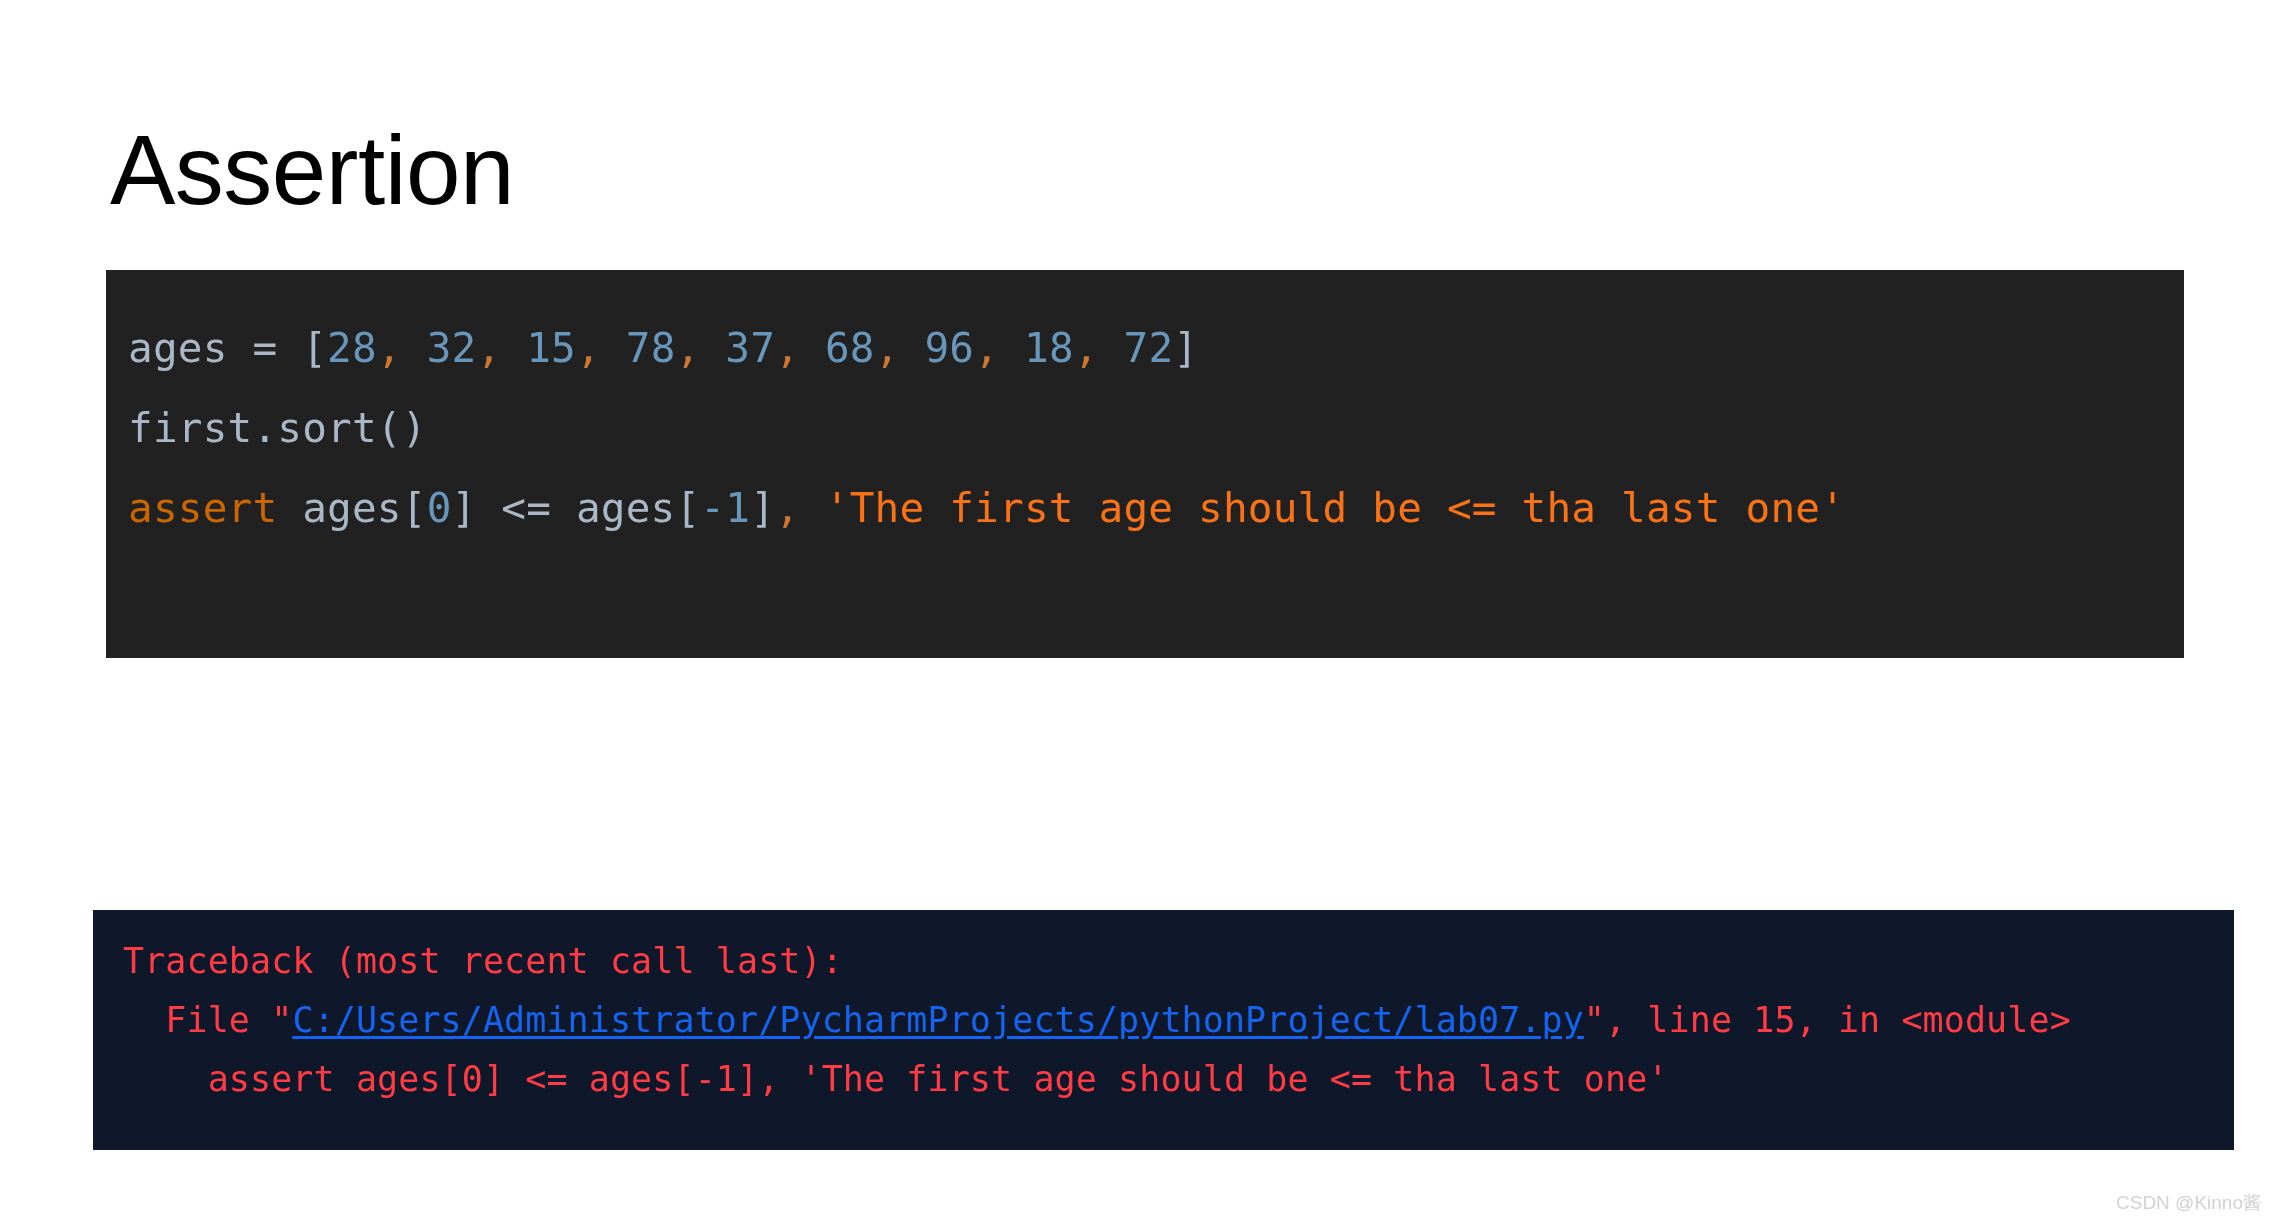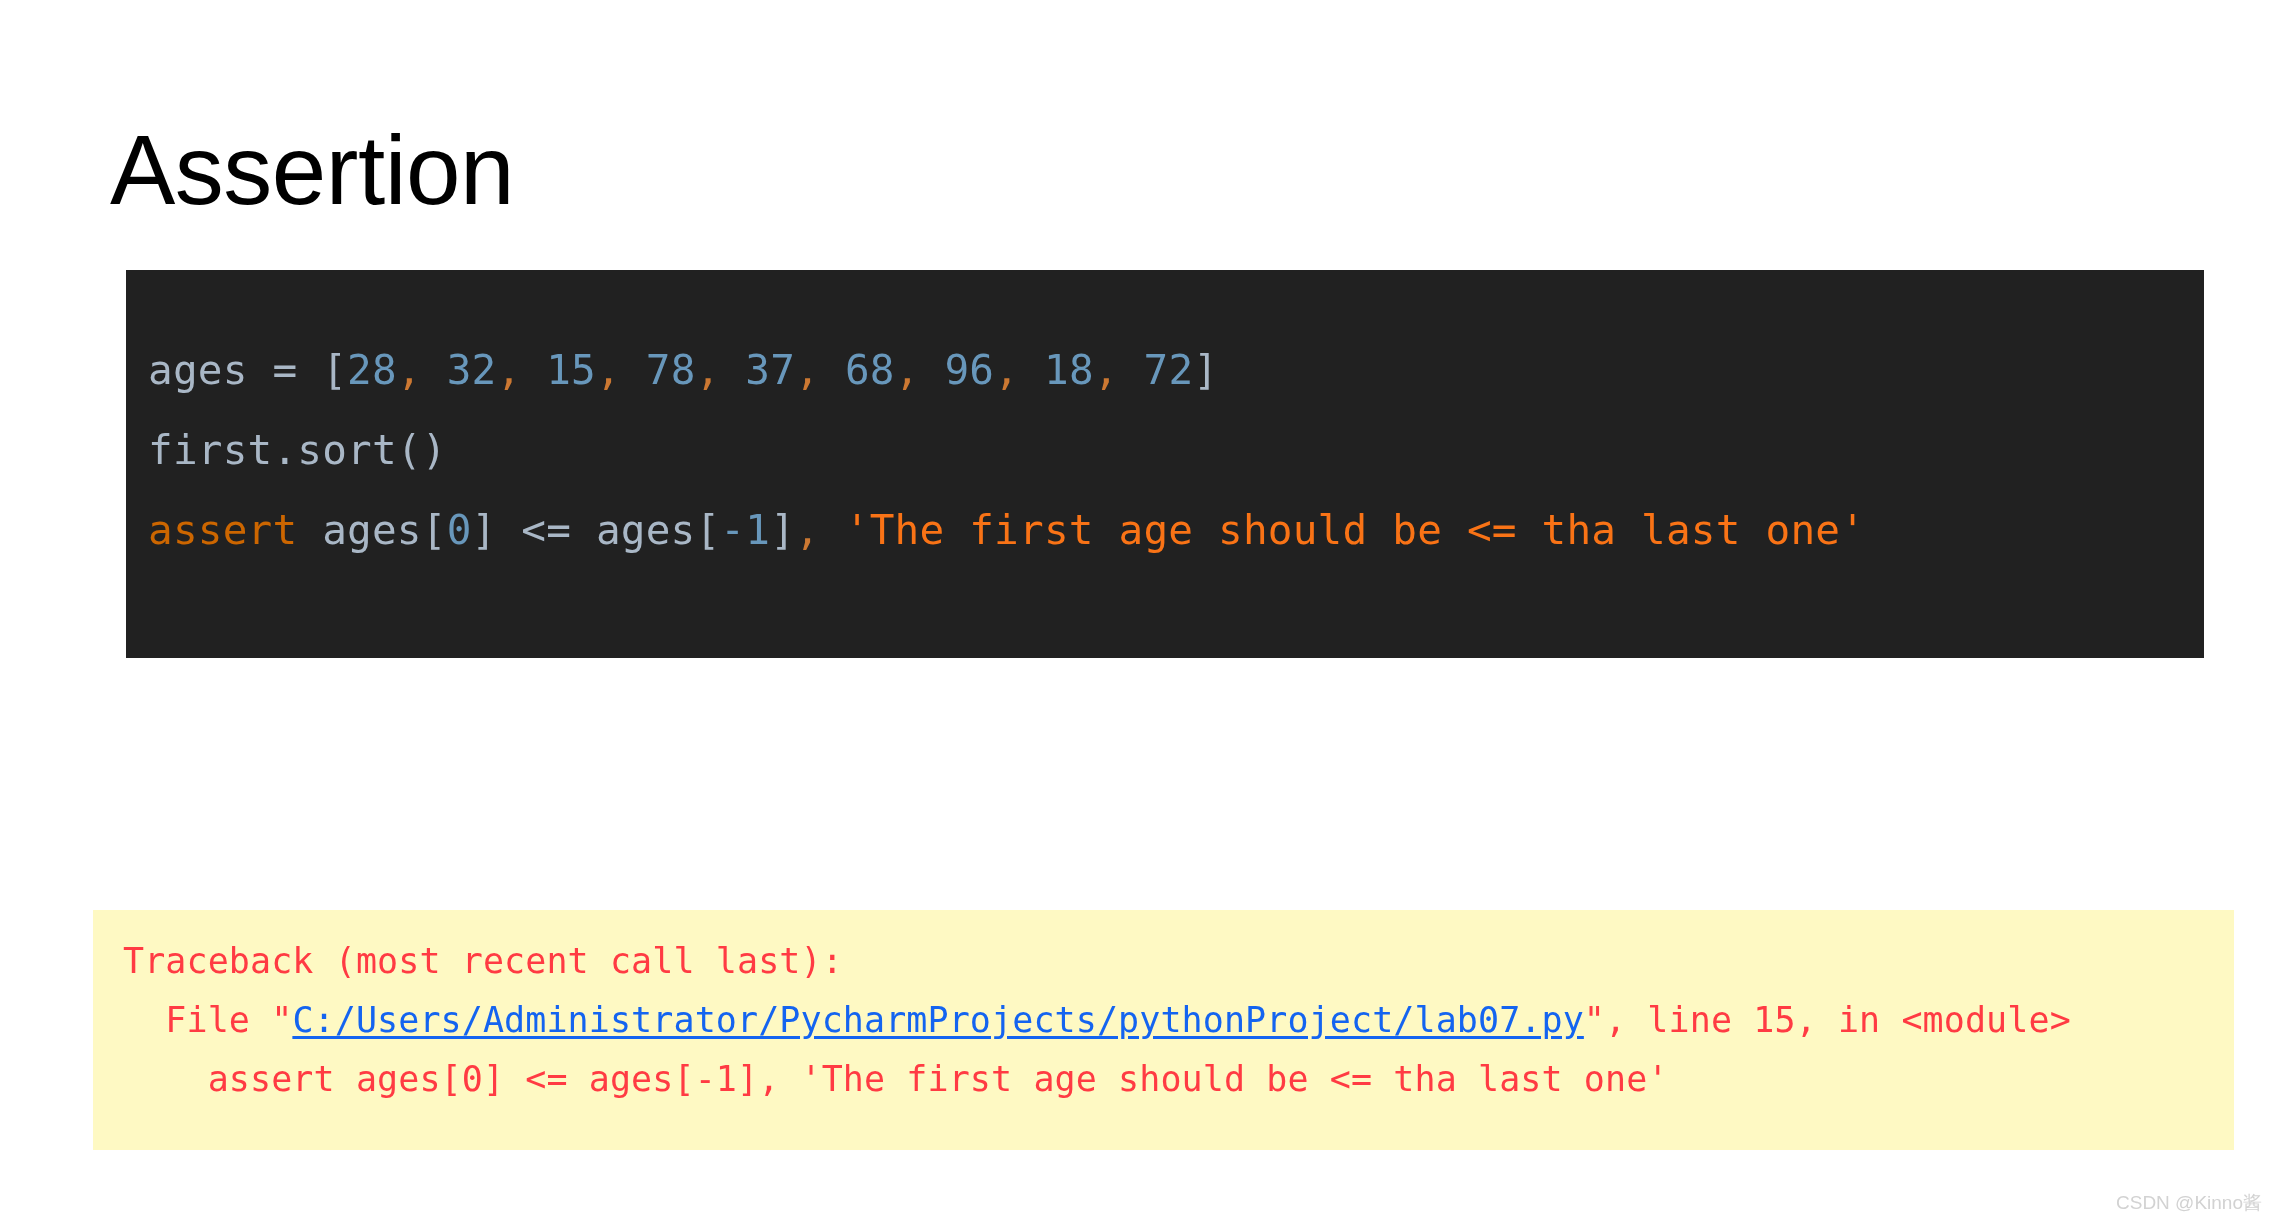--- a/index.html
+++ b/index.html
@@ -33,25 +33,25 @@
 
   
   .code-panel {
     position: absolute;
     background: #212121;
     box-sizing: border-box;
     overflow: hidden;
   }
 
   #code-block {
-    left: 126px;
+    left: 106px;
     top: 270px;
     width: 2078px;
     height: 388px;
-    padding: 60px 0 0 22px;
+    padding: 38px 0 0 22px;
   }
 
   #traceback-block {
     left: 93px;
     top: 910px;
     width: 2141px;
     height: 240px;
     padding: 22px 0 0 30px;
   }
 
@@ -105,19 +105,19 @@
 <body>
 
 <h1 id="slide-title">Assertion</h1>
 
 <div id="code-block" class="code-panel" style="background: rgb(33, 33, 33);">
     <div class="code-line"><span class="tok-default">ages = [</span><span class="tok-number">28</span><span class="tok-comma">,</span><span class="tok-default"> </span><span class="tok-number">32</span><span class="tok-comma">,</span><span class="tok-default"> </span><span class="tok-number">15</span><span class="tok-comma">,</span><span class="tok-default"> </span><span class="tok-number">78</span><span class="tok-comma">,</span><span class="tok-default"> </span><span class="tok-number">37</span><span class="tok-comma">,</span><span class="tok-default"> </span><span class="tok-number">68</span><span class="tok-comma">,</span><span class="tok-default"> </span><span class="tok-number">96</span><span class="tok-comma">,</span><span class="tok-default"> </span><span class="tok-number">18</span><span class="tok-comma">,</span><span class="tok-default"> </span><span class="tok-number">72</span><span class="tok-default">]</span></div>
     <div class="code-line"><span class="tok-default">first.sort()</span></div>
     <div class="code-line"><span class="tok-keyword">assert</span><span class="tok-default"> ages[</span><span class="tok-number">0</span><span class="tok-default">] &lt;= ages[</span><span class="tok-number">-1</span><span class="tok-default">]</span><span class="tok-comma">,</span><span class="tok-default"> </span><span class="tok-string">'The first age should be &lt;= tha last one'</span></div>
   </div>
 
-<div id="traceback-block" class="code-panel" style="background: #fef9c3;">
+<div id="traceback-block" class="code-panel" style="background: #0f172a;">
     <div class="code-line"><span class="tok-err">Traceback (most recent call last):</span></div>
     <div class="code-line"><span class="tok-err">  File "</span><span class="tok-link">C:/Users/Administrator/PycharmProjects/pythonProject/lab07.py</span><span class="tok-err">", line 15, in &lt;module&gt;</span></div>
     <div class="code-line"><span class="tok-err">    assert ages[0] &lt;= ages[-1], 'The first age should be &lt;= tha last one'</span></div>
   </div>
 
 <div id="watermark">CSDN @Kinno酱</div>
 
 </body></html>

